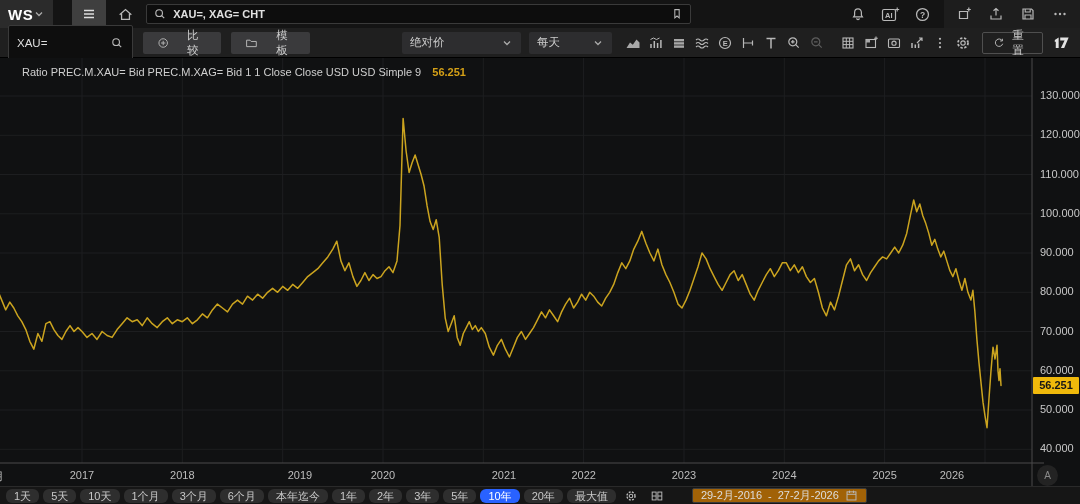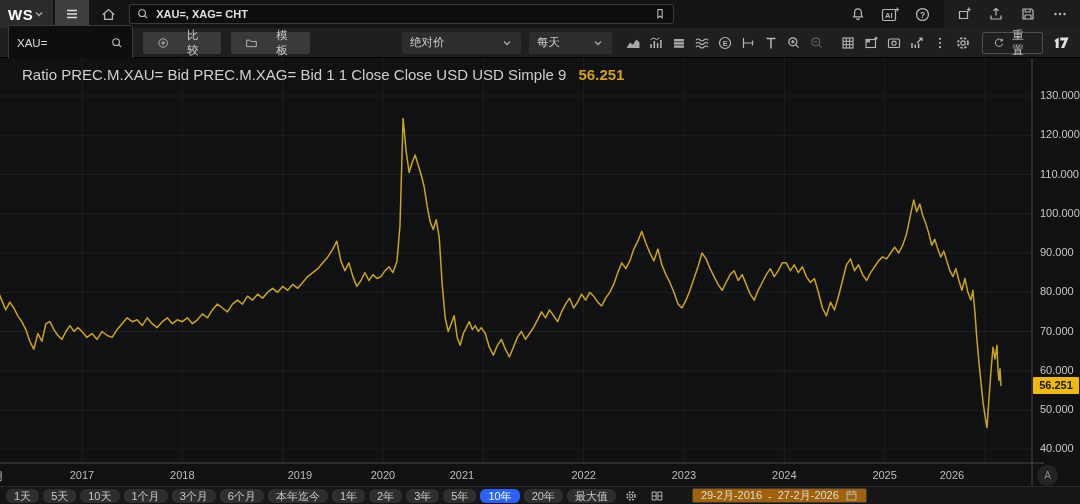--- a/index.html
+++ b/index.html
@@ -4,21 +4,21 @@
 <style>
   :root{ --ic:#b8b8b8; --grid:#1d1e20; --axis:#4a4a4a; }
   *{box-sizing:border-box;}
   html,body{margin:0;padding:0;}
   body{width:1080px;height:504px;overflow:hidden;background:#101112;
        font-family:"Liberation Sans","DejaVu Sans",sans-serif;color:#ccc;font-size:12px;}
   .ico{display:inline-block;vertical-align:middle;}
   svg{display:block;}
   
   .topbar{height:28px;background:#141414;display:flex;align-items:stretch;}
-  .ws-block{background:#2b2b2b;display:flex;align-items:center;padding:0 8px;margin-right:2px;cursor:pointer;}
+  .ws-block{background:#2b2b2b;display:flex;align-items:center;padding:0 8px;margin-right:19px;cursor:pointer;}
   .ws-logo{font-weight:bold;font-size:15px;color:#fff;letter-spacing:.5px;}
   .burger{background:#3f3f3f;width:34px;display:flex;align-items:center;justify-content:center;margin-right:2px;cursor:pointer;}
   .homebtn{width:34px;display:flex;align-items:center;justify-content:center;cursor:pointer;}
   .searchbar{background:#0d0d0d;border:1px solid #3a3a3a;border-radius:2px;height:20px;margin:4px 0 0 4px;
              width:545px;display:flex;align-items:center;padding:0 6px;}
   .searchbar .q{color:#e0e0e0;font-size:11px;font-weight:bold;margin-left:6px;flex:1;}
   .tb-right{margin-left:auto;display:flex;align-items:center;}
   .tb-btn{width:32px;height:28px;display:flex;align-items:center;justify-content:center;cursor:pointer;}
   .tb-group{background:#1d1d1d;display:flex;align-items:center;height:28px;margin-left:6px;padding:0 4px;}
   
@@ -34,21 +34,21 @@
   .icostrip{display:flex;align-items:center;margin-left:10px;}
   .icostrip .it{width:23px;height:24px;display:flex;align-items:center;justify-content:center;cursor:pointer;}
   .dim{opacity:.4;}
   .reset-btn{border:1px solid #4f4f4f;border-radius:2px;height:22px;display:flex;align-items:center;gap:7px;
              padding:0 10px;font-size:11.5px;color:#ccc;cursor:pointer;margin:0 10px 0 8px;}
   
   .chart-wrap{position:relative;width:1080px;height:428px;background:#101112;}
   #chart-svg{position:absolute;left:0;top:0;}
   .grid{stroke:var(--grid);stroke-width:1;}
   .axis{stroke:var(--axis);stroke-width:1;}
-  .legend{position:absolute;left:22px;top:8px;font-size:15px;color:#cfcfcf;white-space:nowrap;}
+  .legend{position:absolute;left:22px;top:8px;font-size:11px;color:#cfcfcf;white-space:nowrap;}
   .legend .val{font-weight:bold;margin-left:8px;}
   .ylabel{position:absolute;left:1040px;font-size:11px;color:#c8c8c8;}
   .xlabel{position:absolute;top:411px;font-size:11px;color:#bdbdbd;width:40px;text-align:center;}
   .partial-month{position:absolute;top:411px;left:-7px;width:14px;overflow:hidden;font-size:11px;color:#bdbdbd;}
   .badge{position:absolute;left:1033px;width:46px;height:17px;line-height:17px;text-align:center;
          font-size:11px;font-weight:bold;border-radius:1px;}
   .autoscale{position:absolute;left:1037px;top:407px;width:21px;height:21px;border-radius:50%;
              background:#232323;color:#8a8a8a;font-size:10px;display:flex;align-items:center;justify-content:center;cursor:pointer;}
   
   .bottombar{height:18px;background:#161616;border-top:1px solid #2a2a2a;display:flex;align-items:center;padding:0 4px;}
@@ -320,21 +320,21 @@
       <div class="ylabel" style="top: 70.255px;">120.000</div>
       <div class="ylabel" style="top: 31px;">130.000</div>
     </div>
   <div class="badge" id="price-badge" style="background: rgb(240, 185, 11); color: rgb(22, 22, 22); top: 319.002px;">56.251</div>
   <div class="partial-month">月</div>
   <div id="x-row">
       <div class="xlabel" style="left: 62px;">2017</div>
       <div class="xlabel" style="left: 162.33px;">2018</div>
       <div class="xlabel" style="left: 280px;">2019</div>
       <div class="xlabel" style="left: 362.99px;">2020</div>
-      <div class="xlabel" style="left: 442px; text-align: center;">2021</div>
+      <div class="xlabel" style="left: 484px; text-align: center;">2021</div>
       <div class="xlabel" style="left: 563.65px;">2022</div>
       <div class="xlabel" style="left: 663.98px;">2023</div>
       <div class="xlabel" style="left: 764.31px;">2024</div>
       <div class="xlabel" style="left: 864.64px;">2025</div>
       <div class="xlabel" style="left: 932px;">2026</div>
     </div>
   <div class="autoscale">A</div>
 </div>
 
 <div class="bottombar">

